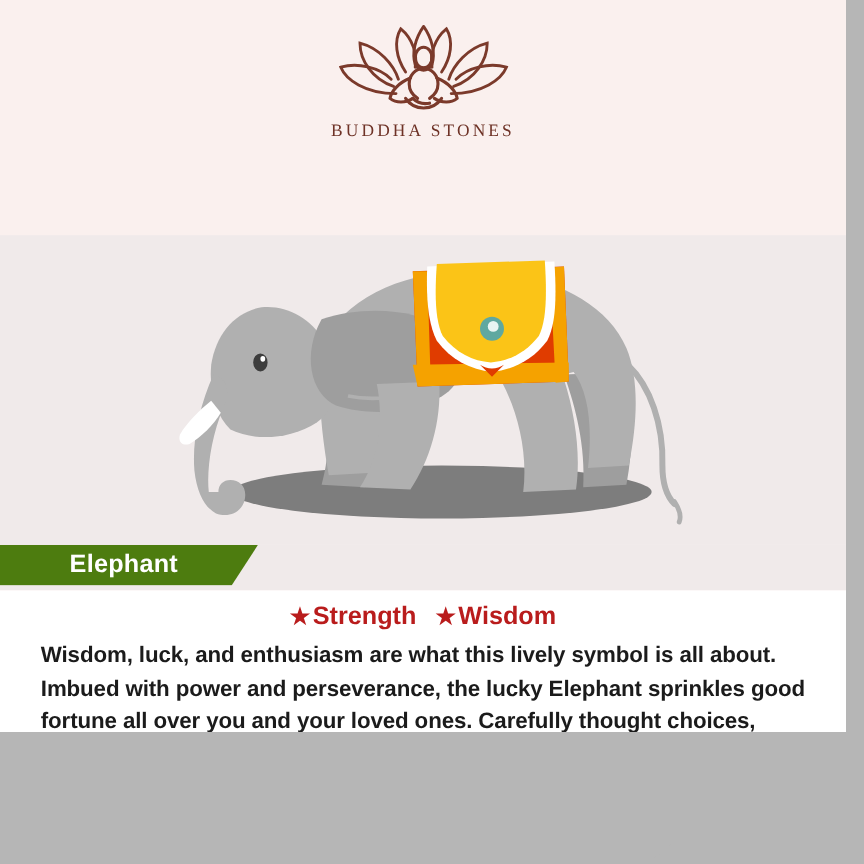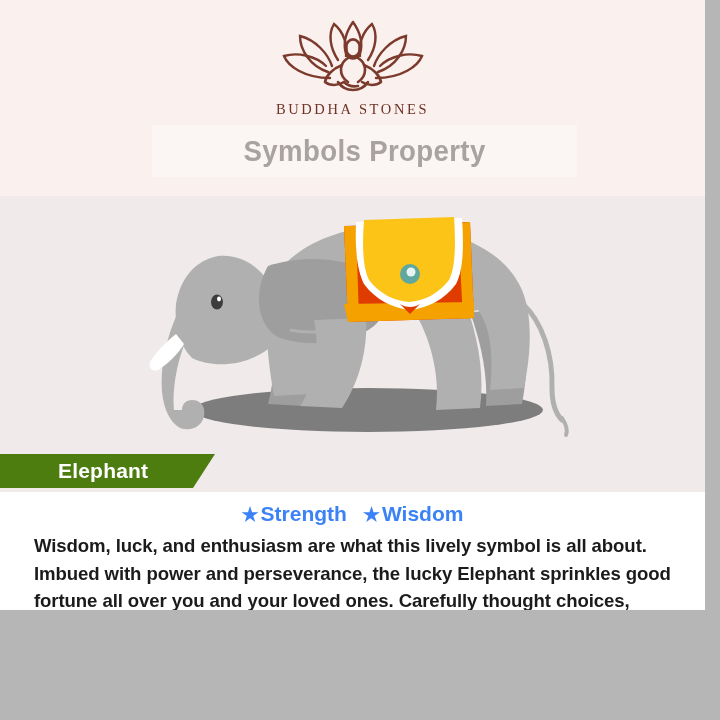--- a/index.html
+++ b/index.html
@@ -61,21 +61,21 @@
     display:flex;align-items:center;
   }
   .label-banner span{
     margin-left:58px;color:#ffffff;font-size:21px;font-weight:bold;letter-spacing:.2px;
   }
 
   
   .textpanel{position:relative;background:#ffffff;height:252px;padding:0 0 0 0;}
   .traits{
     text-align:center;padding-top:10px;
-    font-size:21px;font-weight:bold;color:#3b82f6;
+    font-size:21px;font-weight:bold;color:#b91c1c;
     font-family:"Liberation Sans Narrow","Liberation Sans",sans-serif;
   }
   .traits .star{font-size:19px;margin-right:2px;}
   .traits .gap{display:inline-block;width:16px;}
   .body-copy{
     margin:6px 0 0 0;padding:0 18px 0 34px;
     font-size:18.6px;line-height:27.6px;color:#1b1b1b;font-weight:bold;
     font-family:"Liberation Sans Narrow","Liberation Sans",sans-serif;
     letter-spacing:-.1px;
   }
@@ -121,23 +121,20 @@
             <path d="M74 49 C64 53 58 60 57 66 C62 70 70 70 76 66"></path>
             <path d="M96 49 C106 53 112 60 113 66 C108 70 100 70 94 66"></path>
 
             <path d="M70 66 C74 72 80 74 85 74 C90 74 96 72 100 66"></path>
             <path d="M76 66 C80 70 85 71 90 70"></path>
           </g>
         </svg>
         <div class="logo-text">BUDDHA STONES</div>
       </div>
 
-      <div class="title-banner">
-        <span>Symbols Property</span>
-      </div>
     </div>
 
     <div class="illus">
       <svg width="470" height="250" viewBox="0 0 470 250">
 
         <ellipse cx="250" cy="218" rx="175" ry="22" fill="#7d7d7d"></ellipse>
 
         <path fill="#9e9e9e" d="M352 120 L404 118 C410 150 410 180 404 212 L368 214 C370 180 362 148 352 120 Z"></path>
 
         <path fill="#9e9e9e" d="M150 130 L196 128 C200 158 196 186 186 214 L150 212 C158 184 156 156 150 130 Z"></path>

